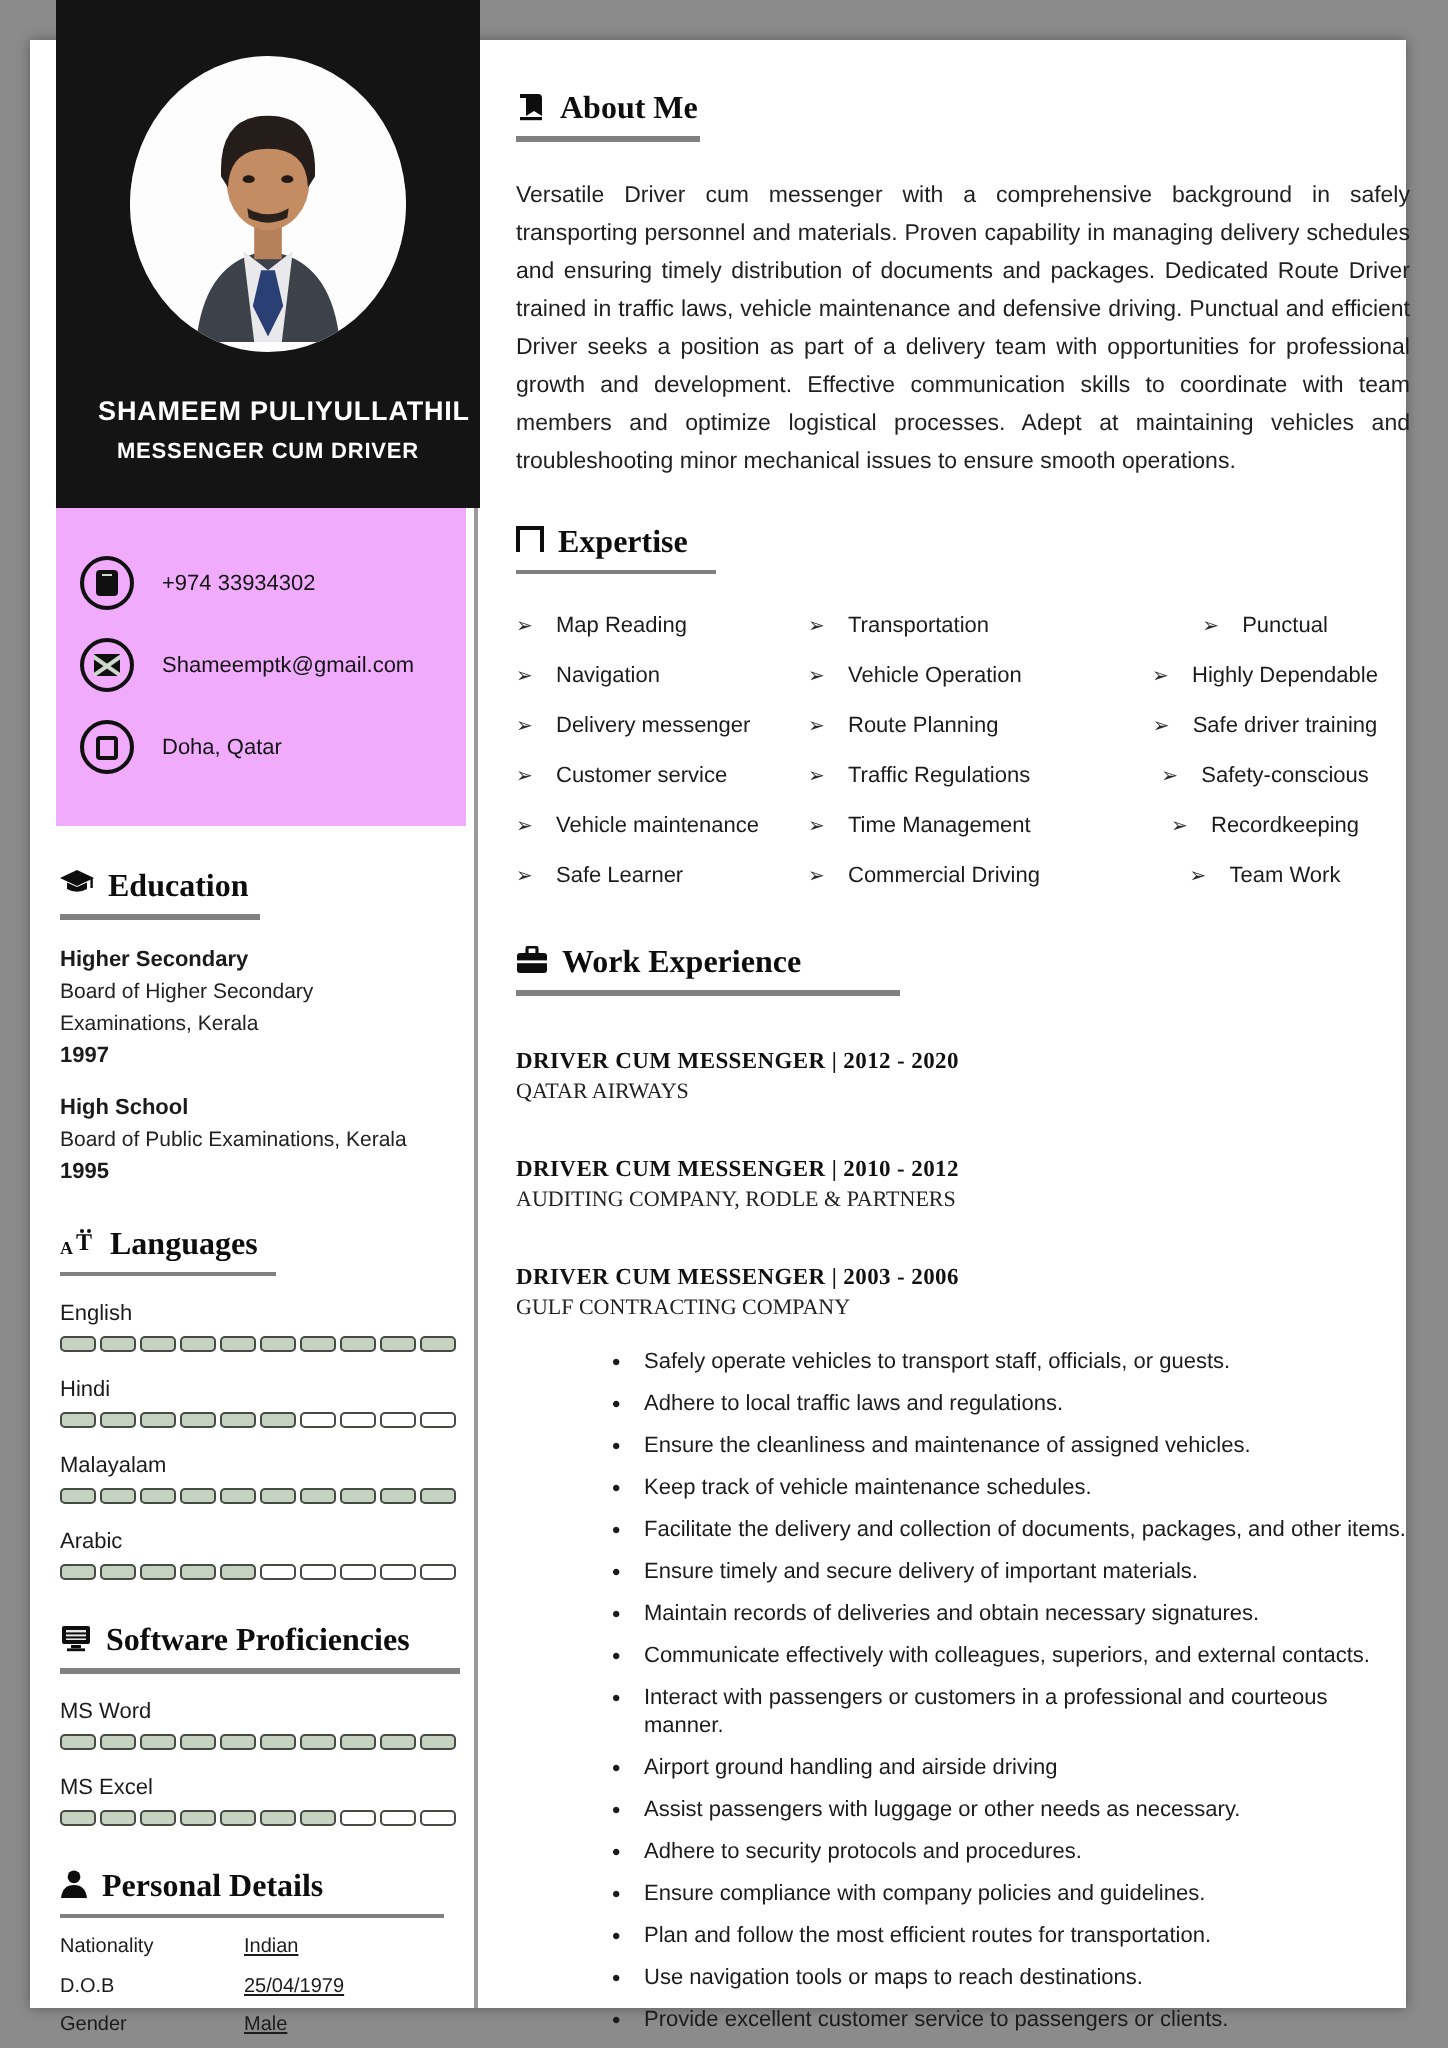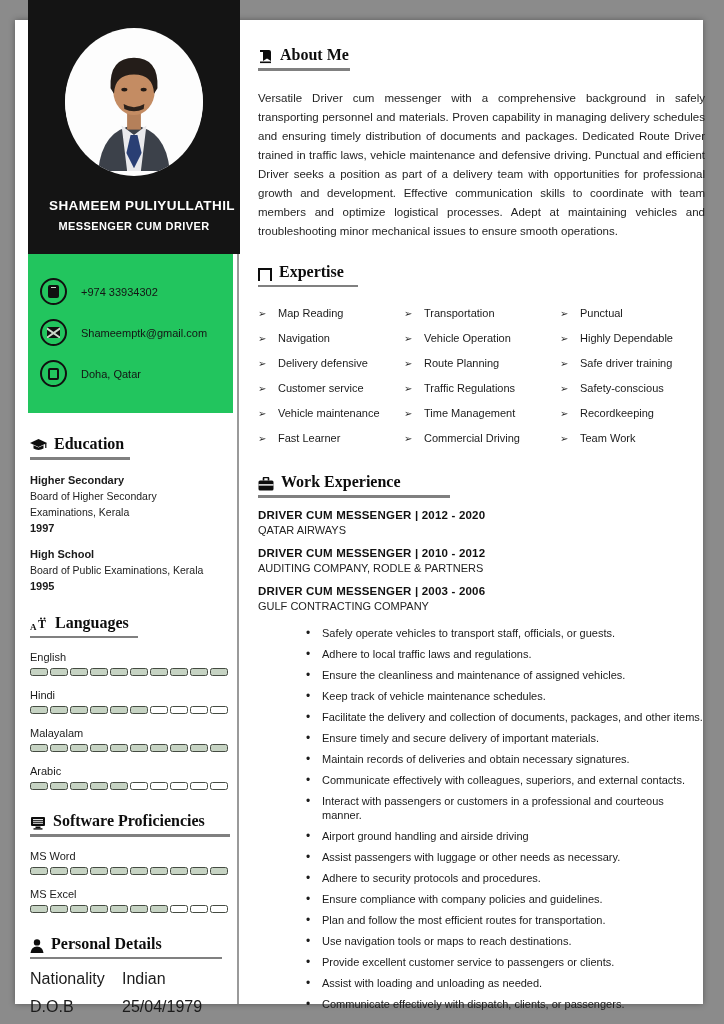--- a/index.html
+++ b/index.html
@@ -17,67 +17,67 @@
   }
   .vline { position:absolute; left:222px; top:0; width:2px; height:984px; background:#9a9a9a; }
 
   
   .sidebar { position:absolute; left:13px; top:-20px; width:212px; }
   .black-box { background:#141414; width:212px; padding:28px 0 22px 0; text-align:center; }
   .avatar-wrap { width:138px; height:148px; margin:0 auto; border-radius:50%; overflow:hidden; background:#fdfdfd; }
   .avatar-wrap svg { display:block; width:100%; height:100%; }
   .profile-name { color:#fff; font-weight:bold; font-size:13.5px; letter-spacing:.4px; margin-top:22px;padding-left:16px; }
   .profile-title { color:#fff; font-weight:bold; font-size:11px; letter-spacing:.4px; margin-top:7px; }
-  .green-box { background:#22c55e; width:205px; padding:14px 8px 12px 12px; }
+  .green-box { background:#f0abfc; width:205px; padding:14px 8px 12px 12px; }
   .contact-row { display:flex; align-items:center; margin:10px 0 14px 0; }
   .cicon { flex:0 0 27px; width:27px; height:27px; border:2.5px solid #101010; border-radius:50%;
            display:flex; align-items:center; justify-content:center; margin-right:14px; background:transparent; }
   .contact-text { font-size:11px; color:#141414; }
   .glyph-phone { width:11px; height:13px; background:#101010; border-radius:2px; position:relative; }
   .glyph-phone::after { content:""; position:absolute; left:3px; top:1.5px; width:5px; height:1.5px; background:#ccd8ca; }
   .glyph-mail { width:13px; height:11px; background:#101010; position:relative; overflow:hidden; }
   .glyph-mail::before, .glyph-mail::after { content:""; position:absolute; left:-2px; top:4.5px; width:17px; height:1.6px; background:#ccd8ca; }
   .glyph-mail::before { transform:rotate(35deg); }
   .glyph-mail::after  { transform:rotate(-35deg); }
   .glyph-door { width:11px; height:12px; border:2.2px solid #101010; border-radius:2px; }
 
   .side-body { padding:0 0 0 2px; width:205px; }
-  .section-head { display:flex; align-items:flex-end; gap:7px; font-family:"Liberation Serif", serif;
+  .section-head { display:flex; align-items:flex-start; gap:7px; font-family:"Liberation Serif", serif;
                   font-weight:bold; font-size:16px; color:#0d0d0d; }
   .section-head .hicon { display:flex; align-items:center; justify-content:center; }
   .rule { height:2.5px; background:#808080; margin-top:4px; }
 
   .edu-degree { font-weight:bold; font-size:11px; margin-top:14px; }
   .edu-line { font-size:10.5px; margin-top:4px; color:#222; }
   .edu-year { font-weight:bold; font-size:11px; margin-top:4px; }
 
   .skill-item { margin-top:13px; }
   .skill-name { font-size:11px; color:#1b1b1b; margin-bottom:5px; }
   .seg-bar { display:flex; gap:2.5px; }
   .seg { width:17.5px; height:8px; border:1.6px solid #454b42; border-radius:2.5px; background:#ffffff; }
   .seg.filled { background:#c6d3c3; }
 
-  .pd-row { display:flex; font-size:16px; margin-top:5px; line-height:1.45; }
+  .pd-row { display:flex; font-size:10px; margin-top:5px; line-height:1.45; }
   .pd-label { flex:0 0 92px; color:#1b1b1b; }
-  .pd-value { flex:1; color:#1b1b1b; }
+  .pd-value { flex:1; color:#1b1b1b;text-decoration:underline; }
 
   .side-section { margin-top:22px; }
 
   
   .main { position:absolute; left:243px; top:26px; width:447px; }
   .about-text { font-size:11.5px; line-height:19px; text-align:justify; margin-top:18px; color:#1f1f1f; }
 
   .exp-grid { display:flex; margin-top:20px; }
   .exp-col { display:flex; flex-direction:column; }
-  .exp-col-0 { width:146px; } .exp-col-1 { width:156px; } .exp-col-2 { width:145px; }
+  .exp-col-0 { width:146px; } .exp-col-1 { width:156px; } .exp-col-2 { width:145px;align-items:center; }
   .exp-item { display:flex; align-items:flex-start; font-size:11px; margin-bottom:11px; color:#1b1b1b; }
   .arrow-ic { flex:0 0 20px; font-size:10px; line-height:14px; color:#2a2a2a; }
   .arrow-ic::before { content:"\27A2"; font-family:"DejaVu Sans", sans-serif; }
 
-  .job { margin-top:11px; }
+  .job { margin-top:27px;font-family:Liberation Serif, serif; }
   .job-title { font-weight:bold; font-size:11.5px; letter-spacing:.2px; color:#111; }
   .job-company { font-size:11px; margin-top:3px; color:#222; }
 
   .duty-list { margin-top:14px; padding-left:48px; }
   .duty { font-size:11px; line-height:14.5px; margin-bottom:6.5px; color:#1b1b1b; position:relative; padding-left:16px; }
   .duty::before { content:"\2022"; position:absolute; left:0; top:0; font-size:12px; }
 
   .mt-about { margin-top:0; }
   .mt-exp { margin-top:22px; }
   .mt-work { margin-top:16px; }
@@ -341,33 +341,33 @@
             <div class="exp-item">
               <span class="arrow-ic"></span>
               <span>Map Reading</span>
             </div>
             <div class="exp-item">
               <span class="arrow-ic"></span>
               <span>Navigation</span>
             </div>
             <div class="exp-item">
               <span class="arrow-ic"></span>
-              <span>Delivery defensive</span>
+              <span>Delivery messenger</span>
             </div>
             <div class="exp-item">
               <span class="arrow-ic"></span>
               <span>Customer service</span>
             </div>
             <div class="exp-item">
               <span class="arrow-ic"></span>
               <span>Vehicle maintenance</span>
             </div>
             <div class="exp-item">
               <span class="arrow-ic"></span>
-              <span>Fast Learner</span>
+              <span>Safe Learner</span>
             </div>
           </div>
           <div class="exp-col exp-col-1">
             <div class="exp-item">
               <span class="arrow-ic"></span>
               <span>Transportation</span>
             </div>
             <div class="exp-item">
               <span class="arrow-ic"></span>
               <span>Vehicle Operation</span>

